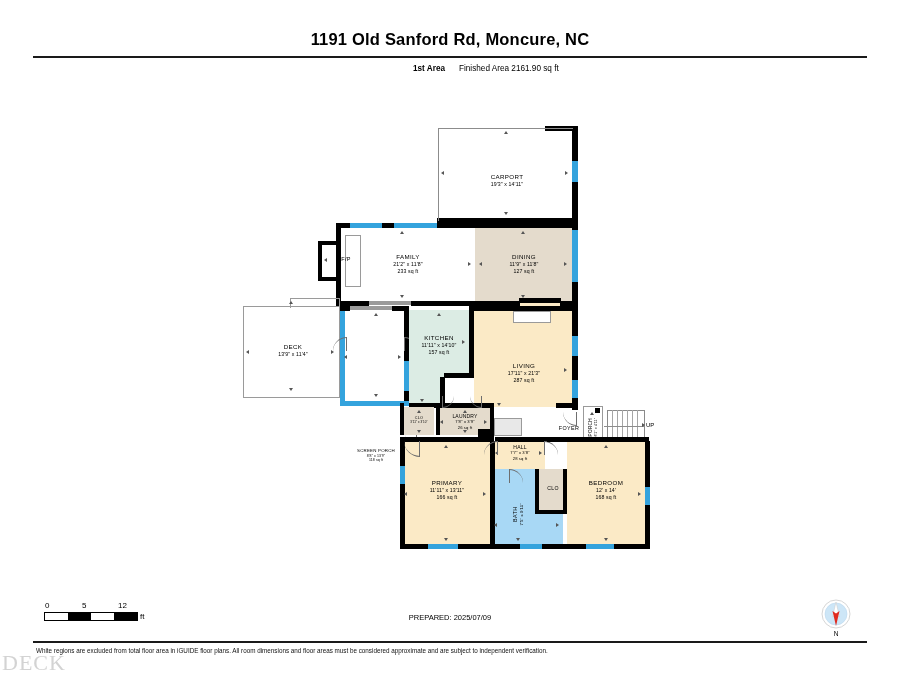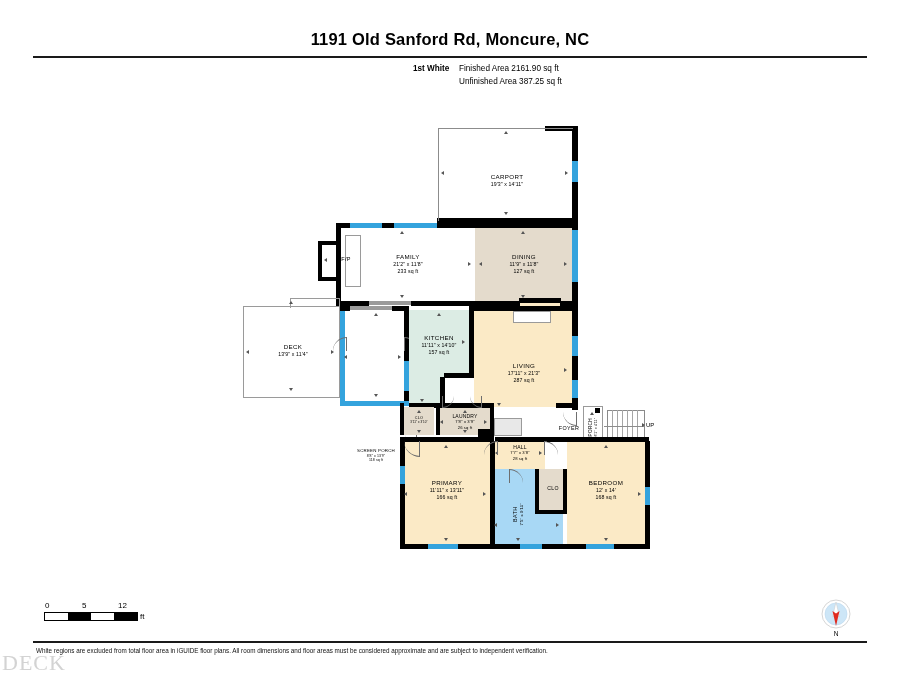--- a/index.html
+++ b/index.html
@@ -83,22 +83,21 @@
              font-family:"Liberation Serif", serif;}
 </style>
 </head>
 <body>
 
 <div class="page">
 
   <div id="page-title">1191 Old Sanford Rd, Moncure, NC</div>
   <div id="title-rule"></div>
   <div id="floor-meta">
-    <span class="fl">1st White</span><span>Finished Area 2161.90 sq ft</span>
-    <span class="ln2">Unfinished Area 387.25 sq ft</span>
+    <span class="fl">1st Area</span><span>Finished Area 2161.90 sq ft</span>
   </div>
 
   <div id="floorplan">
 
     <div class="room fill-white" style="left:437px;top:26px;width:141px;height:97px;"></div>
 
     <div class="wall" style="left:572px;top:26px;width:6px;height:35px;"></div>
     <div class="wall-win" style="left:572px;top:61px;width:6px;height:21px;"></div>
     <div class="wall" style="left:572px;top:82px;width:6px;height:41px;"></div>
     <div class="wall" style="left:545px;top:26px;width:33px;height:5px;"></div>
@@ -353,20 +352,21 @@
     <div class="arr arr-d" style="left:604px;top:438px;"></div>
 
   </div>
 
   <div class="scale-num" style="left:45px;top:601px;">0</div>
   <div class="scale-num" style="left:82px;top:601px;">5</div>
   <div class="scale-num" style="left:118px;top:601px;">12</div>
   <div id="scalebar"></div>
   <div id="scale-ft">ft</div>
 
+  <div id="prepared">PREPARED: 2025/07/09</div>
 
   <svg id="compass" viewBox="0 0 36 36">
     <circle cx="18" cy="17" r="14" fill="none" stroke="#d6d6d6" stroke-width="1"></circle>
     <circle cx="18" cy="17" r="11" fill="#cde6f7" stroke="#bcd9ee" stroke-width="0.6"></circle>
     <polygon points="18,5 14.5,20 18,17.5 21.5,20" fill="#ffffff" stroke="#c9c9c9" stroke-width="0.5"></polygon>
     <polygon points="18,29 14.5,14 18,16.5 21.5,14" fill="#e02b20"></polygon>
   </svg>
   <div id="compass-n">N</div>
 
   <div id="footer-rule"></div>

